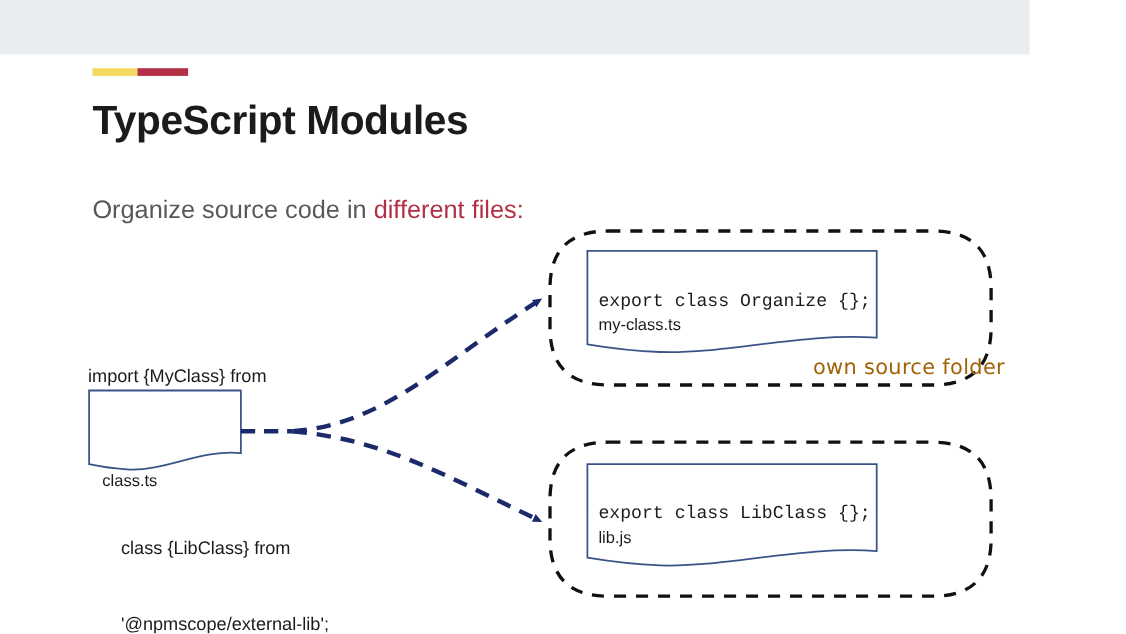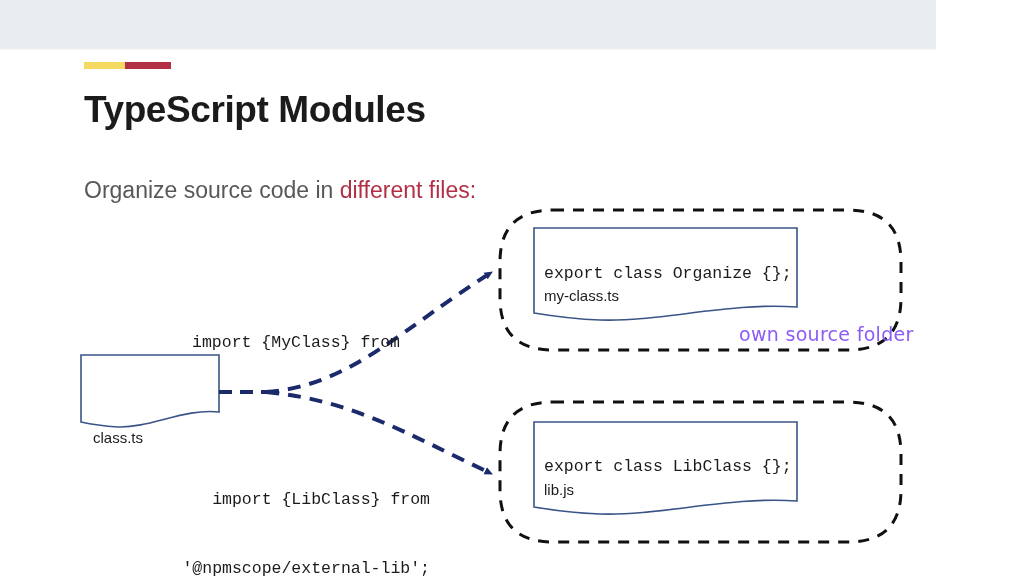--- a/index.html
+++ b/index.html
@@ -93,32 +93,32 @@
   .file-name {
     position: absolute;
     font-family: "Liberation Sans", sans-serif;
     font-size: 15px;
     color: #1b1b1b;
     white-space: nowrap;
     margin-top: 48px;
   }
   .import-label {
     position: absolute;
-    font-family: Liberation Mono, monospace;
+    font-family: Liberation Sans, sans-serif;
     font-size: 16.5px;
     color: #1b1b1b;
     white-space: pre;
     line-height: 23px;
-    text-align: right;
+    text-align: left;
   }
   .hand-label {
     position: absolute;
     font-family: "DejaVu Sans", sans-serif;
     font-size: 19px;
-    color: #8b5cf6;
+    color: #a16207;
     white-space: nowrap;
     letter-spacing: 0.3px;
   }
 </style>
 </head>
 <body>
 
 <div id="slide">
 
   <div class="header-band"></div>
@@ -188,21 +188,21 @@
     <path d="M 266 392 C 350 400, 400 430, 492 474" fill="none" stroke="#1b2a6b" stroke-width="4" stroke-dasharray="13 9" stroke-linecap="butt" marker-end="url(#arrowNavy)"></path>
   </svg>
 
   <div class="file-name" style="left:93px; top:381px;">class.ts</div>
 
   <div class="import-label" style="left:80px; top:285px; width:320px;">
     <div>import {MyClass} from</div>
   </div>
 
   <div class="import-label" style="left:110px; top:442px; width:320px;">
-    <div>import {LibClass} from</div>
+    <div>class {LibClass} from</div>
     <div>'@npmscope/external-lib';</div>
   </div>
 
   <div class="file-name" style="left:544px; top:239px;">my-class.ts</div>
   <div class="code-mono" style="left:544px; top:262px;">export class Organize {};</div>
 
   <div class="file-name" style="left:544px; top:433px;">lib.js</div>
   <div class="code-mono" style="left:544px; top:455px;">export class LibClass {};</div>
 
   <div class="hand-label" style="left:739px; top:323px;">own source folder</div>

